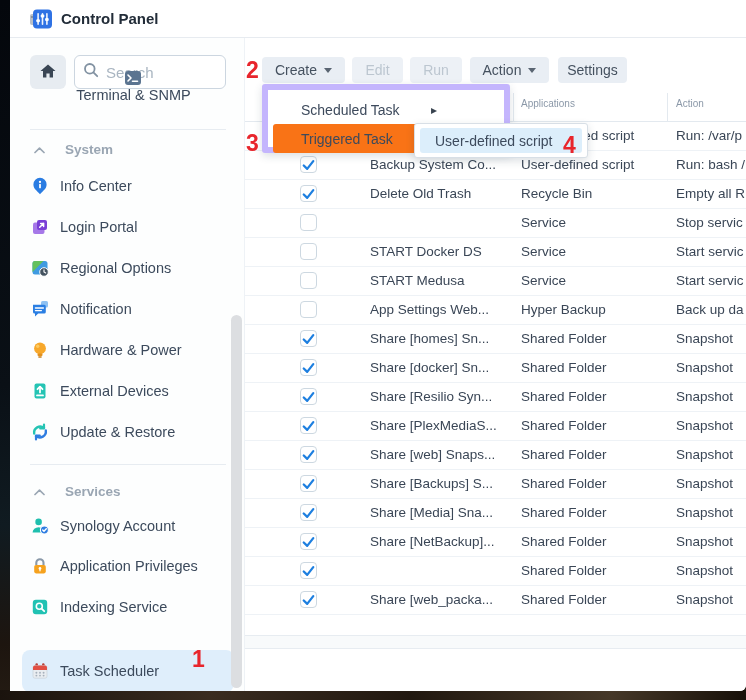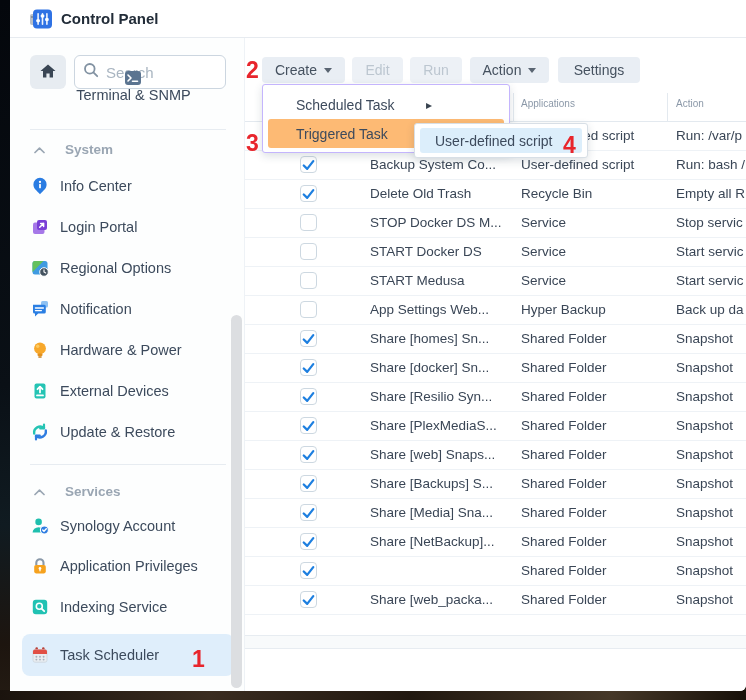--- a/index.html
+++ b/index.html
@@ -49,21 +49,21 @@
 
   
   .main { position:absolute; left:235px; top:38px; width:501px; height:653px; background:#fff; }
   .btn { position:absolute; top:19px; height:26px; border:none; border-radius:4px; background:#e9eef4;
     font-family:"Liberation Sans", sans-serif; font-size:14px; color:#45515f; cursor:pointer;
     display:flex; align-items:center; justify-content:center; }
   .btn.disabled { color:#bcc6d0; background:#edf1f6; cursor:default; }
   .caret { display:inline-block; width:0; height:0; margin-left:7px; border-left:4px solid transparent;
     border-right:4px solid transparent; border-top:5px solid #5a6572; }
   .b-create { left:17px; width:83px; } .b-edit { left:107px; width:51px; } .b-run { left:165px; width:52px; }
-  .b-action { left:225px; width:79px; } .b-settings { left:313px; width:82px; }
+  .b-action { left:225px; width:79px; } .b-settings { left:313px; width:69px; }
 
   .thead { position:absolute; left:0; top:52px; width:501px; height:32px; border-bottom:1px solid #e3e9ef; }
   .thead .sep { position:absolute; top:3px; width:1px; height:29px; background:#e3e9ef; }
   .sep-a { left:268px; } .sep-b { left:422px; }
   .thead .col { position:absolute; top:8px; font-size:10px; color:#8b98a8; }
   .col-app { left:276px; } .col-action { left:431px; }
 
   .rows { position:absolute; left:0; top:84px; width:501px; }
   .trow { position:relative; width:501px; height:29px; border-bottom:1px solid #eef2f6; cursor:pointer; }
   .cb { position:absolute; left:55px; top:5px; width:17px; height:17px; background:#fff;
@@ -72,24 +72,24 @@
   .cb.checked svg { display:block; }
   .trow .cell { position:absolute; top:6px; font-size:13.5px; color:#3a4656; white-space:nowrap; }
   .c-name { left:125px; width:142px; overflow:hidden; }
   .c-app  { left:276px; width:140px; overflow:hidden; }
   .c-act  { left:431px; width:70px; overflow:hidden; }
   .filler1 { position:absolute; left:0; top:577px; width:501px; height:21px; border-bottom:1px solid #e7ecf1; }
   .filler2 { position:absolute; left:0; top:598px; width:501px; height:13px; background:#f8fafb; border-bottom:1px solid #e7ecf1; }
 
   
   .menu { position:absolute; left:17px; top:46px; width:248px; height:69px; background:#fff;
-    border:1px solid #c4b5fd; border-radius:3px; box-shadow:0 3px 8px rgba(40,60,80,.16); z-index:30; padding-top:5px; }
+    border:6px solid #c4b5fd; border-radius:3px; box-shadow:0 3px 8px rgba(40,60,80,.16); z-index:30; padding-top:5px; }
   .menu-item { position:relative; margin:0 5px; height:29px; border-radius:3px; display:flex; align-items:center;
     cursor:pointer; }
-  .menu-item.hl { background:#fdba74; }
+  .menu-item.hl { background:#f97316; }
   .menu-item .mlbl { margin-left:28px; font-size:14px; color:#3d4a5c; }
   .menu-item .marr { position:absolute; left:158px; font-size:12px; color:#37424e; }
   .submenu { position:absolute; left:169px; top:85px; width:174px; height:35px; background:#fff;
     border:1px solid #d8dfe6; border-radius:3px; box-shadow:0 3px 8px rgba(40,60,80,.16); z-index:35; padding:4px 5px; }
   .submenu-item { height:25px; border-radius:3px; background:#dceefb; display:flex; align-items:center; cursor:pointer; }
   .submenu-item .mlbl { margin-left:15px; font-size:14px; color:#3d4a5c; }
 
   
   .ann { position:absolute; font-size:23px; font-weight:bold; color:#e8252c; z-index:50; line-height:1; }
   .ann-1 { left:182px; top:610px; }
@@ -283,21 +283,21 @@
         <span class="icon">
           <svg width="18" height="18" viewBox="0 0 18 18">
             <rect x="1.8" y="1.8" width="14.4" height="14.4" rx="3" fill="#21c2b3"></rect>
             <circle cx="8.3" cy="8.3" r="3" fill="none" stroke="#fff" stroke-width="1.6"></circle>
             <line x1="10.6" y1="10.6" x2="13.2" y2="13.2" stroke="#fff" stroke-width="1.8" stroke-linecap="round"></line>
           </svg>
         </span>
         <span class="lbl">Indexing Service</span>
       </div>
 
-      <div class="nav selected" style="top:596px;height:42px">
+      <div class="nav selected" style="top:612px;height:42px">
         <span class="icon">
           <svg width="18" height="18" viewBox="0 0 18 18">
             <rect x="4.5" y="1.2" width="2.4" height="4.2" rx="1" fill="#b8423a"></rect>
             <rect x="11.1" y="1.2" width="2.4" height="4.2" rx="1" fill="#b8423a"></rect>
             <rect x="2" y="3.6" width="14" height="12.6" rx="2" fill="#e9edf1" stroke="#c9d1d9" stroke-width="0.7"></rect>
             <path d="M2,5.6 a2,2 0 0 1 2,-2 H14 a2,2 0 0 1 2,2 V8 H2 Z" fill="#e14f44"></path>
             <circle cx="5.4" cy="10.8" r="0.95" fill="#a7b1bc"></circle>
               <circle cx="9" cy="10.8" r="0.95" fill="#a7b1bc"></circle>
               <circle cx="12.6" cy="10.8" r="0.95" fill="#a7b1bc"></circle>
             <circle cx="5.4" cy="13.6" r="0.95" fill="#a7b1bc"></circle>
@@ -366,21 +366,20 @@
               <svg width="13" height="12" viewBox="0 0 15 13">
                 <polyline points="2,7 6,11 13,2" fill="none" stroke="#1d7fe0" stroke-width="2.6" stroke-linecap="round" stroke-linejoin="round"></polyline>
               </svg>
             </span>
           <span class="cell c-name">Delete Old Trash</span>
           <span class="cell c-app">Recycle Bin</span>
           <span class="cell c-act">Empty all R</span>
         </div>
         <div class="trow">
           <span class="cb"></span>
-          <span class="cell c-name">STOP Docker DS M...</span>
           <span class="cell c-app">Service</span>
           <span class="cell c-act">Stop servic</span>
         </div>
         <div class="trow">
           <span class="cb"></span>
           <span class="cell c-name">START Docker DS</span>
           <span class="cell c-app">Service</span>
           <span class="cell c-act">Start servic</span>
         </div>
         <div class="trow">

